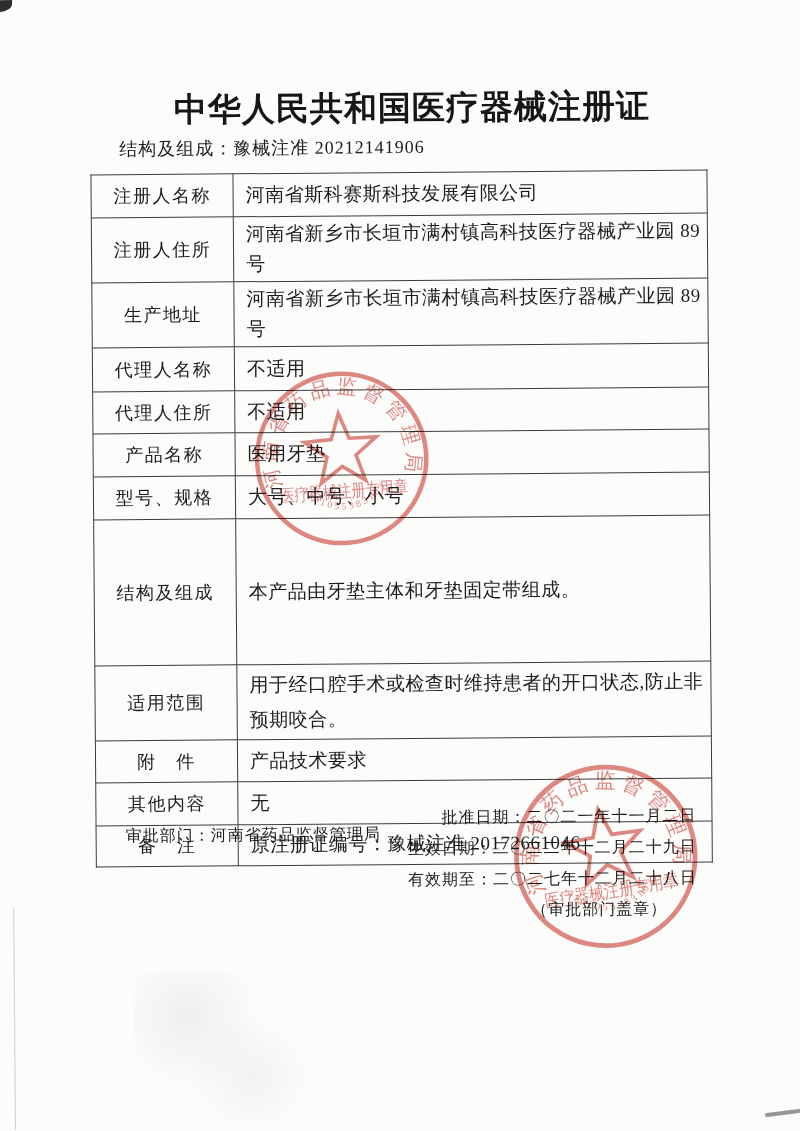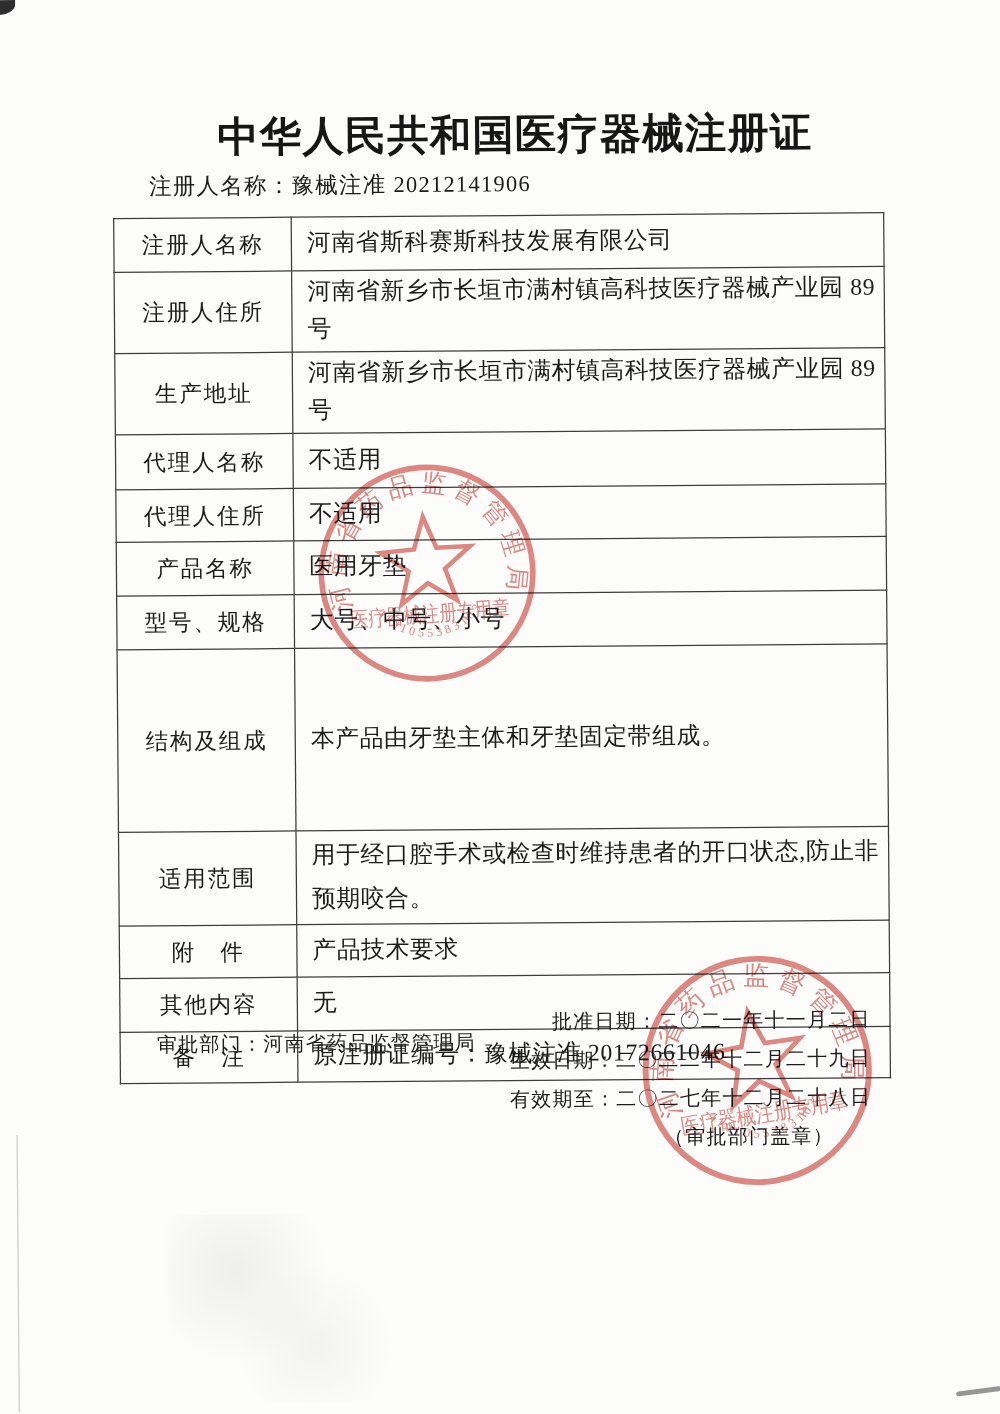--- a/index.html
+++ b/index.html
@@ -97,21 +97,21 @@
 <div class="doc">
 
   <div class="corner-mark"></div>
   <div class="edge-line"></div>
   <div class="br-dash"></div>
   <div class="speckle"></div>
 
   <h1 class="page-title">中华人民共和国医疗器械注册证</h1>
 
   <div class="cert-no">
-    <span>注册人名称：</span><span>豫械注准 20212141906</span>
+    <span>结构及组成：</span><span>豫械注准 20212141906</span>
   </div>
 
   <table class="cert-table">
     <tbody id="cert-rows">
   <tr>
     <th>注册人名称</th>
     <td>河南省斯科赛斯科技发展有限公司</td>
   </tr>
 
   <tr>

